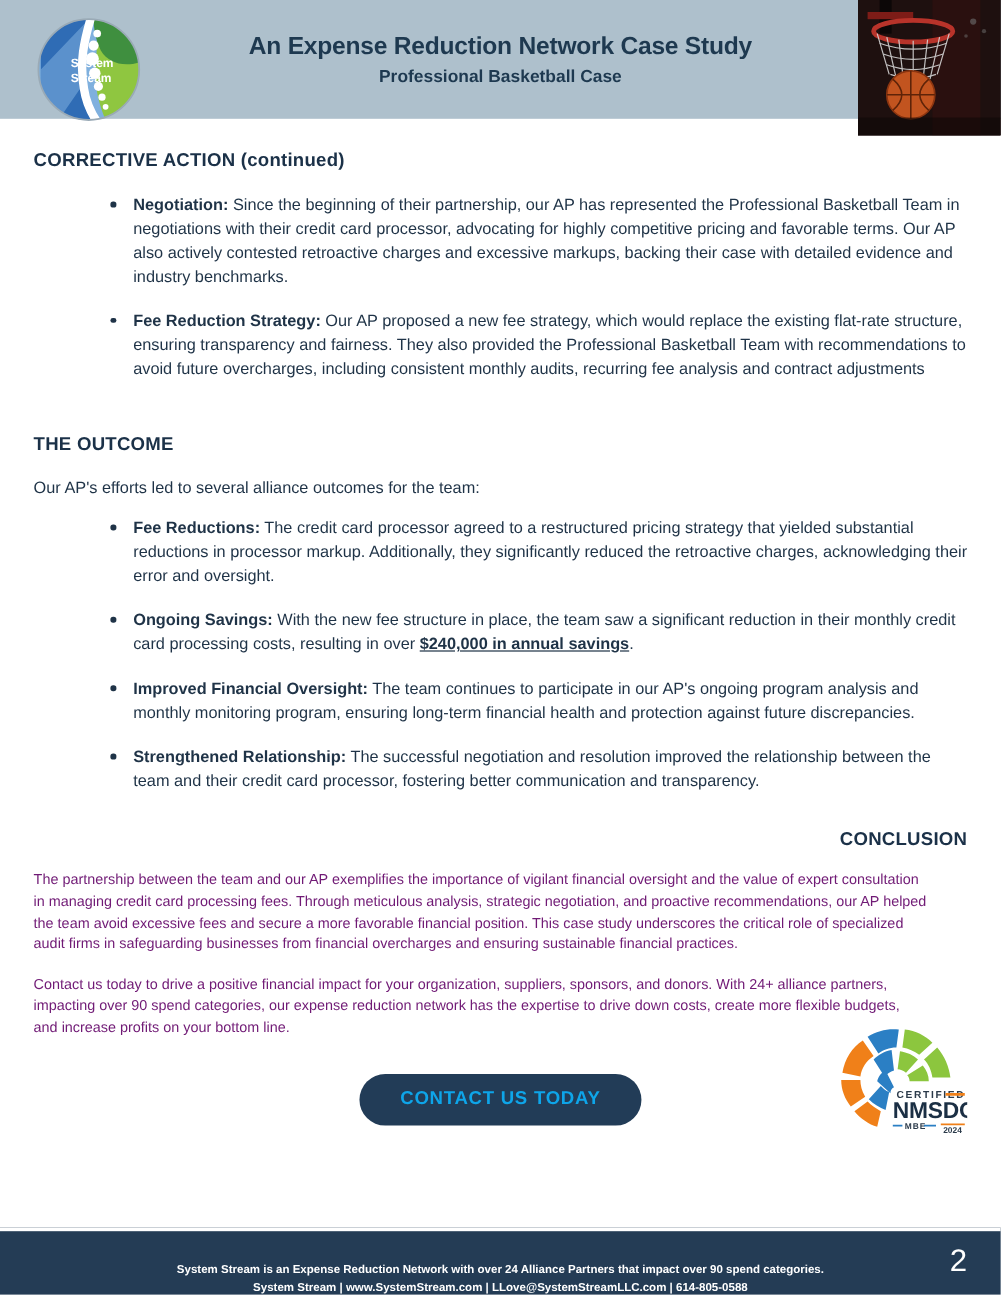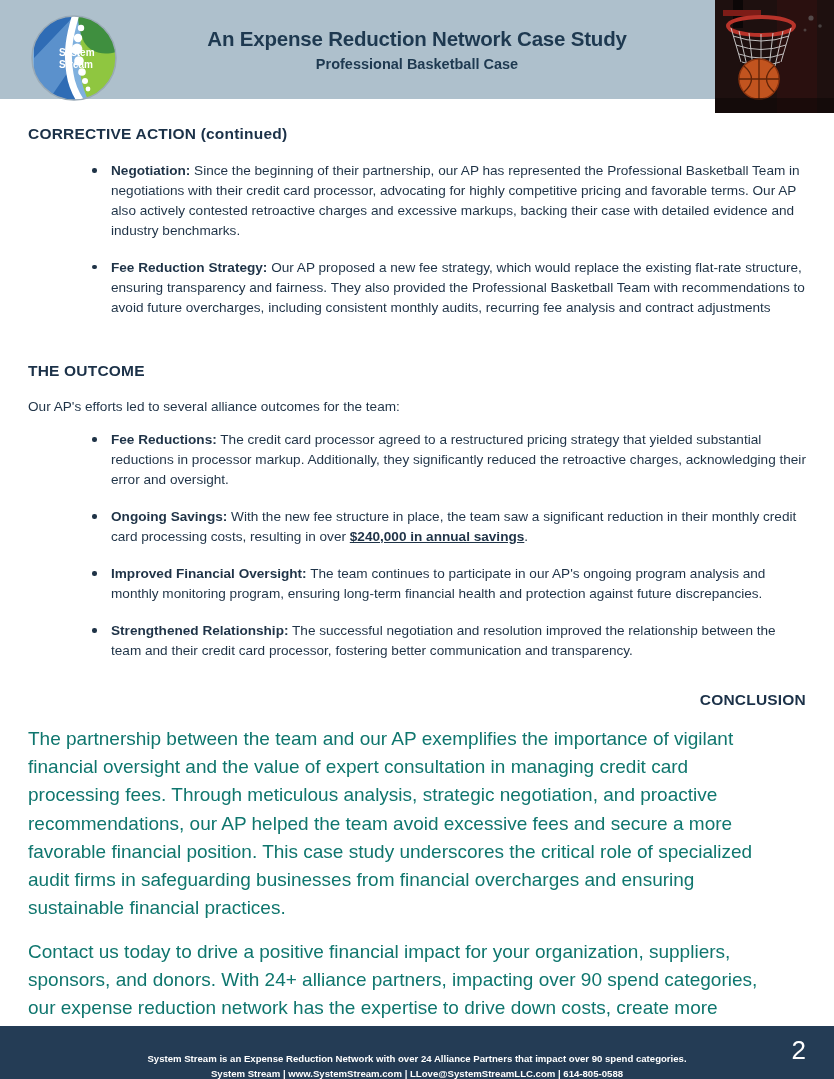--- a/index.html
+++ b/index.html
@@ -88,23 +88,23 @@
   .h-conclusion { margin-top: 30px; text-align: right; }
 
   .para {
     font-size: 13.6px;
     line-height: 1.45;
     color: #1f3347;
     margin-top: 17px;
   }
 
   .para-block {
-    font-size: 19px;
+    font-size: 12px;
     line-height: 1.48;
-    color: #0f766e;
+    color: #701a75;
     margin-top: 16px;
     max-width: 745px;
   }
 
   ul.bullets {
     list-style: none;
     margin-top: 18px;
     padding-left: 55px;
   }
 

